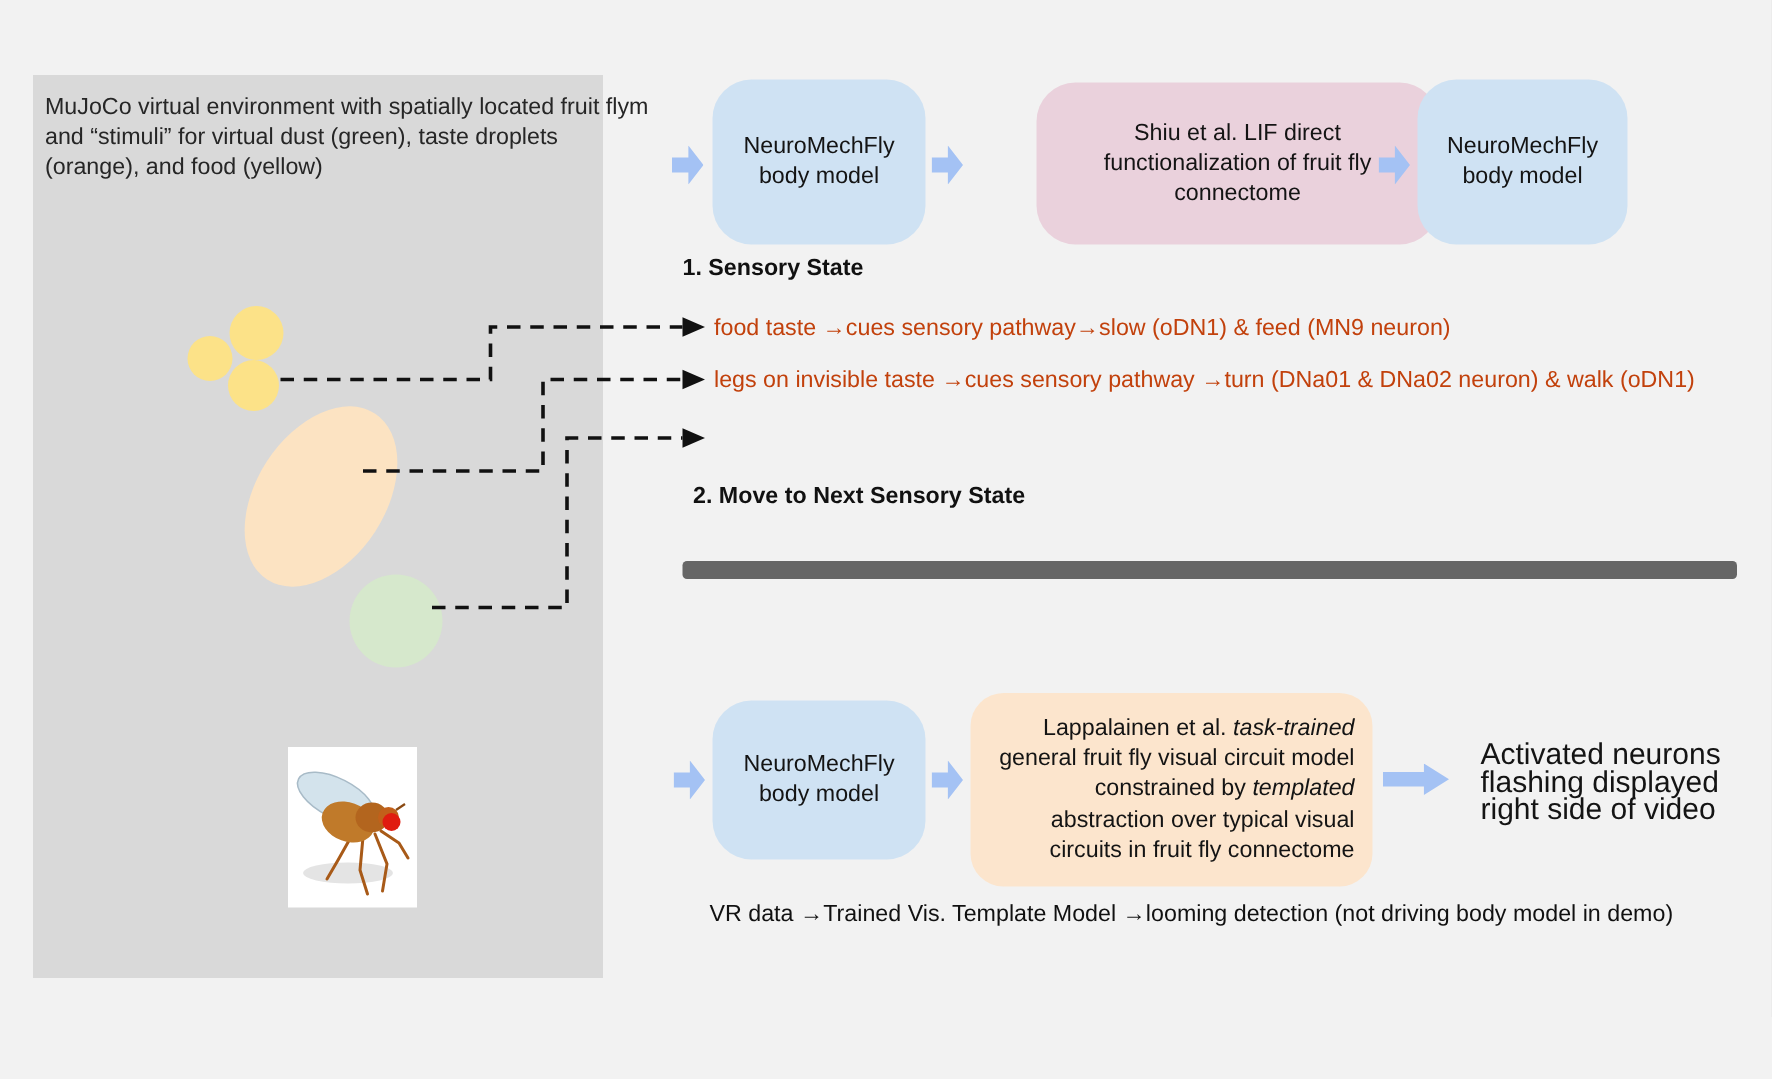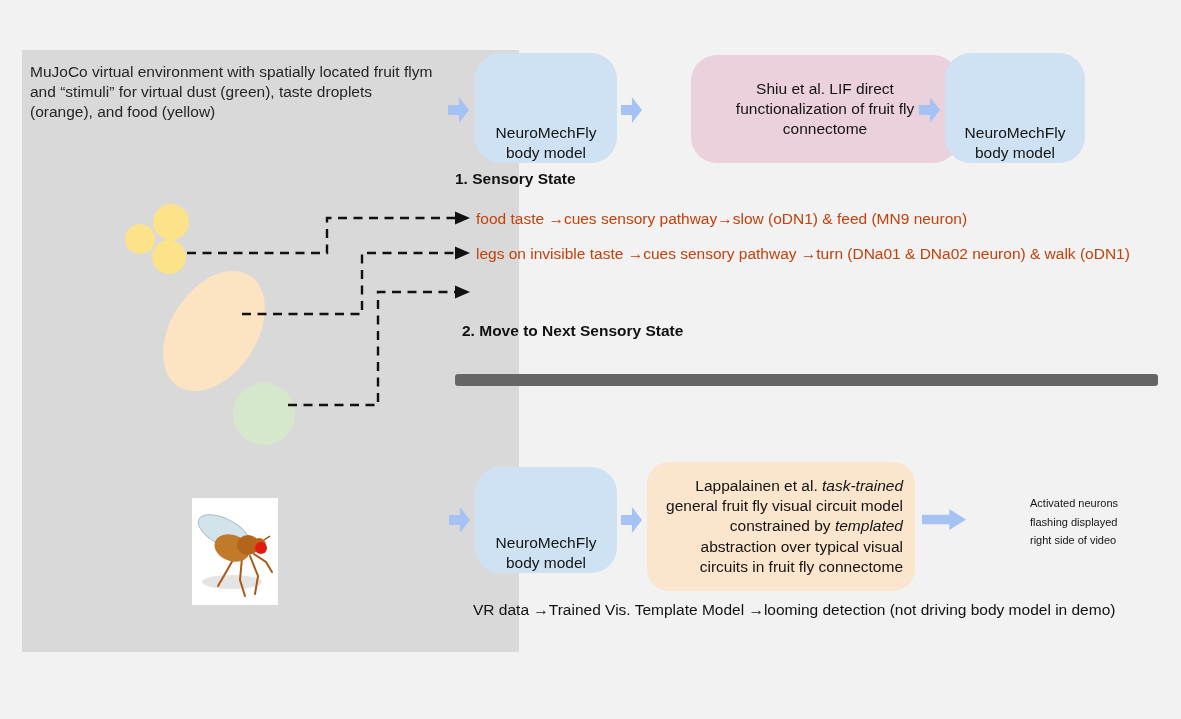--- a/index.html
+++ b/index.html
@@ -2,52 +2,52 @@
 <html><head>
 <meta charset="utf-8">
 <style>
   html,body{margin:0;padding:0;background:#e8e8e8;}
   .stage{
     position:relative;width:1181px;height:719px;margin:0 auto;
     background:#f2f2f2;overflow:hidden;
     font-family:"Liberation Sans", sans-serif;color:#1b1b1b;
   }
   .panel{
-    position:absolute;left:22px;top:50px;width:497px;height:602px;
+    position:absolute;left:22px;top:50px;width:380px;height:602px;
     background:#d9d9d9;
   }
   .panel-text{
     position:absolute;left:8px;top:12px;width:404px;
     font-size:15.5px;line-height:1.28;color:#262626;
   }
   .overlay{position:absolute;left:0;top:0;width:1181px;height:719px;pointer-events:none;}
   .flow-box{
     position:absolute;display:flex;align-items:center;justify-content:center;
     text-align:center;font-size:15.5px;line-height:1.3;color:#141414;
     border-radius:26px;box-sizing:border-box;
   }
-  .box-blue{background:#cfe2f3;align-items:flex-end;}
+  .box-blue{background:#cfe2f3;}
   .box-pink{background:#ead1dc;}
   .box-orange{background:#fce5cd;border-radius:22px;}
   .arrow{
     position:absolute;background:#a4c2f4;
     clip-path:polygon(0% 31%,52% 31%,52% 0%,100% 50%,52% 100%,52% 69%,0% 69%);
   }
   .arrow-sm{width:21px;height:26px;}
   .arrow-wide{
     width:44px;height:21px;
     clip-path:polygon(0% 27%,62% 27%,62% 0%,100% 50%,62% 100%,62% 73%,0% 73%);
   }
   .heading{position:absolute;font-size:15.5px;font-weight:bold;color:#111;}
   .bullet{position:absolute;font-size:15.5px;color:#c2410c;white-space:nowrap;}
   .divider{
     position:absolute;left:455px;top:374px;width:703px;height:12px;
     background:#666666;border-radius:3px;
   }
-  .out-text{position:absolute;left:987px;top:494px;font-size:11px;line-height:18.5px;color:#141414;margin-left:43px;}
+  .out-text{position:absolute;left:987px;top:494px;font-size:20px;line-height:18.5px;color:#141414;}
   .footer{position:absolute;left:473px;top:601px;font-size:15.5px;color:#111;white-space:nowrap;}
   .fly-img{
     position:absolute;left:192px;top:498px;width:86px;height:107px;
     background:#ffffff;
   }
 </style>
 </head>
 <body>
 
 <div class="stage">

